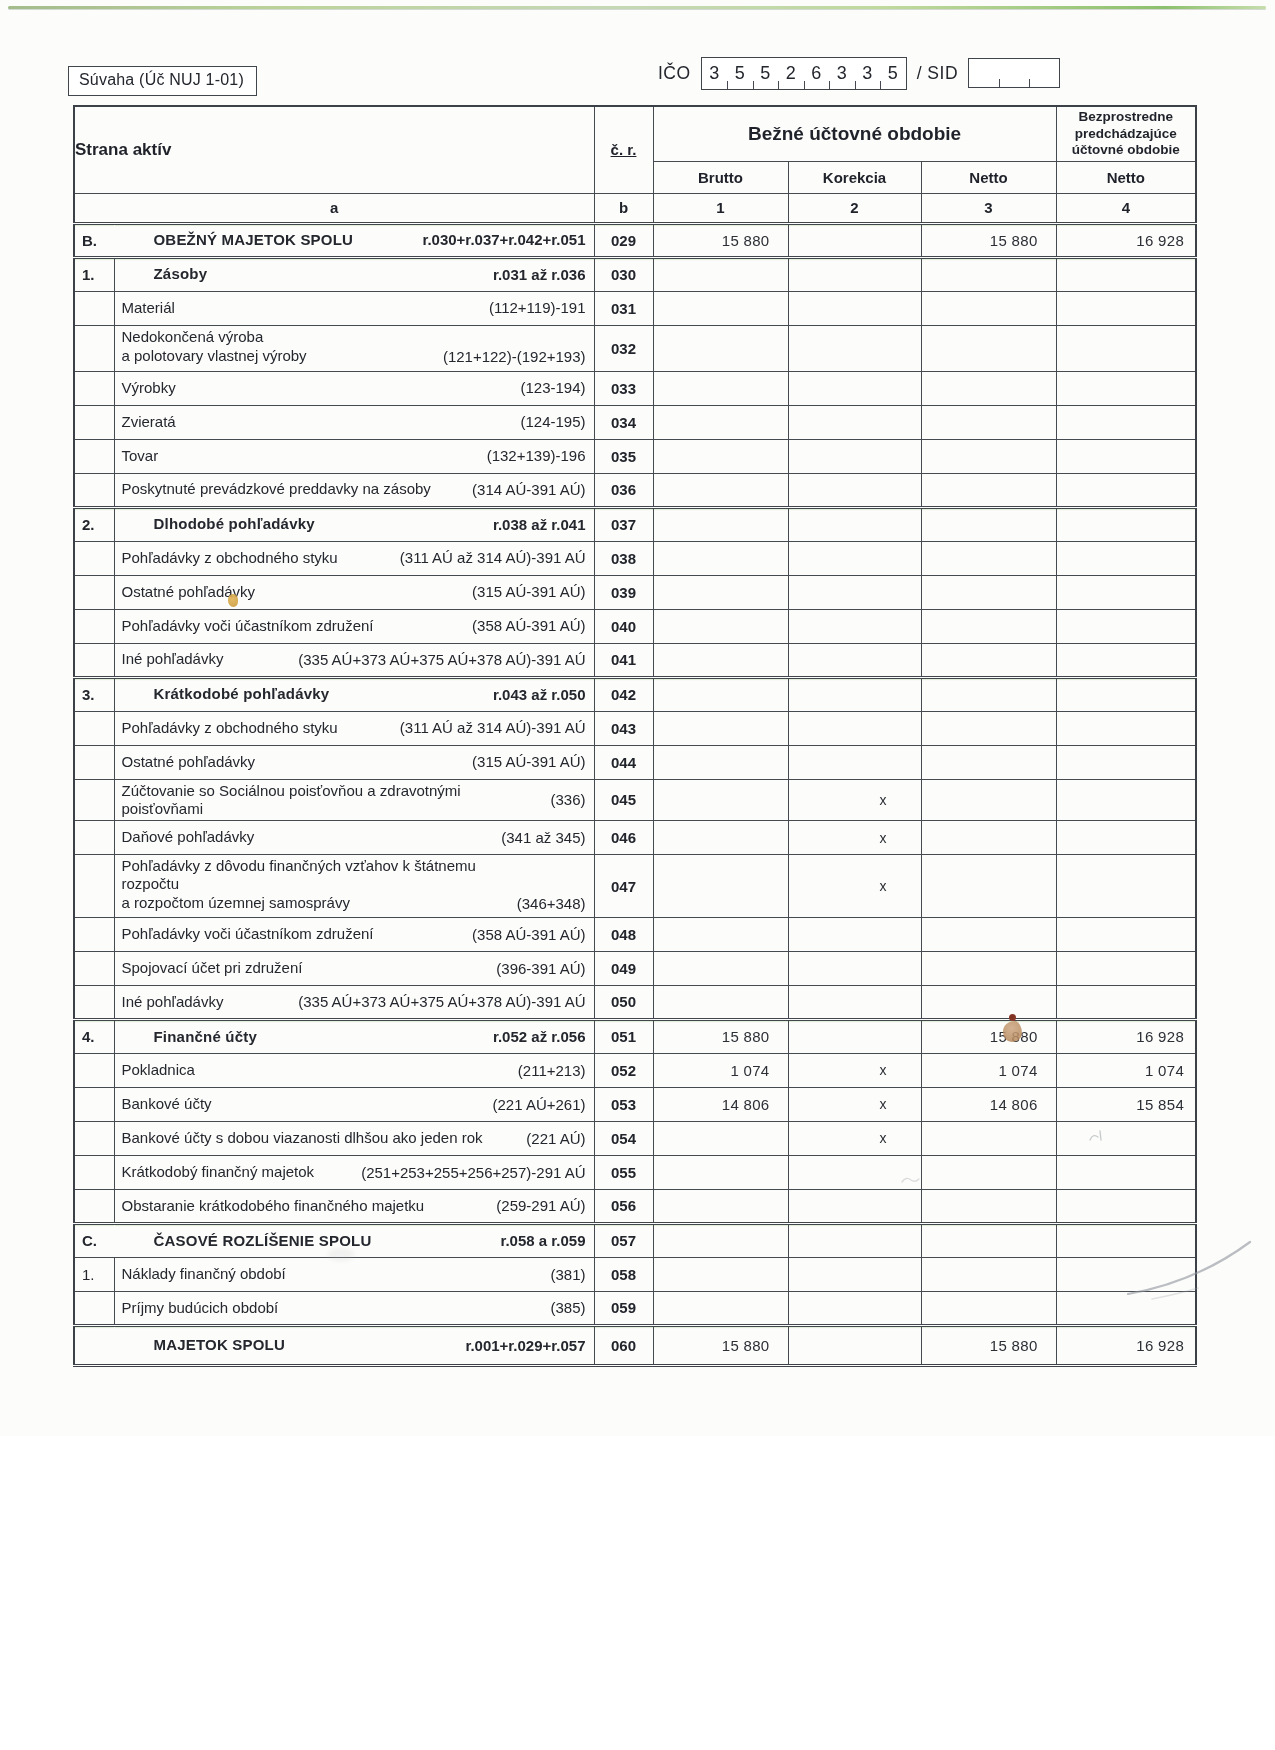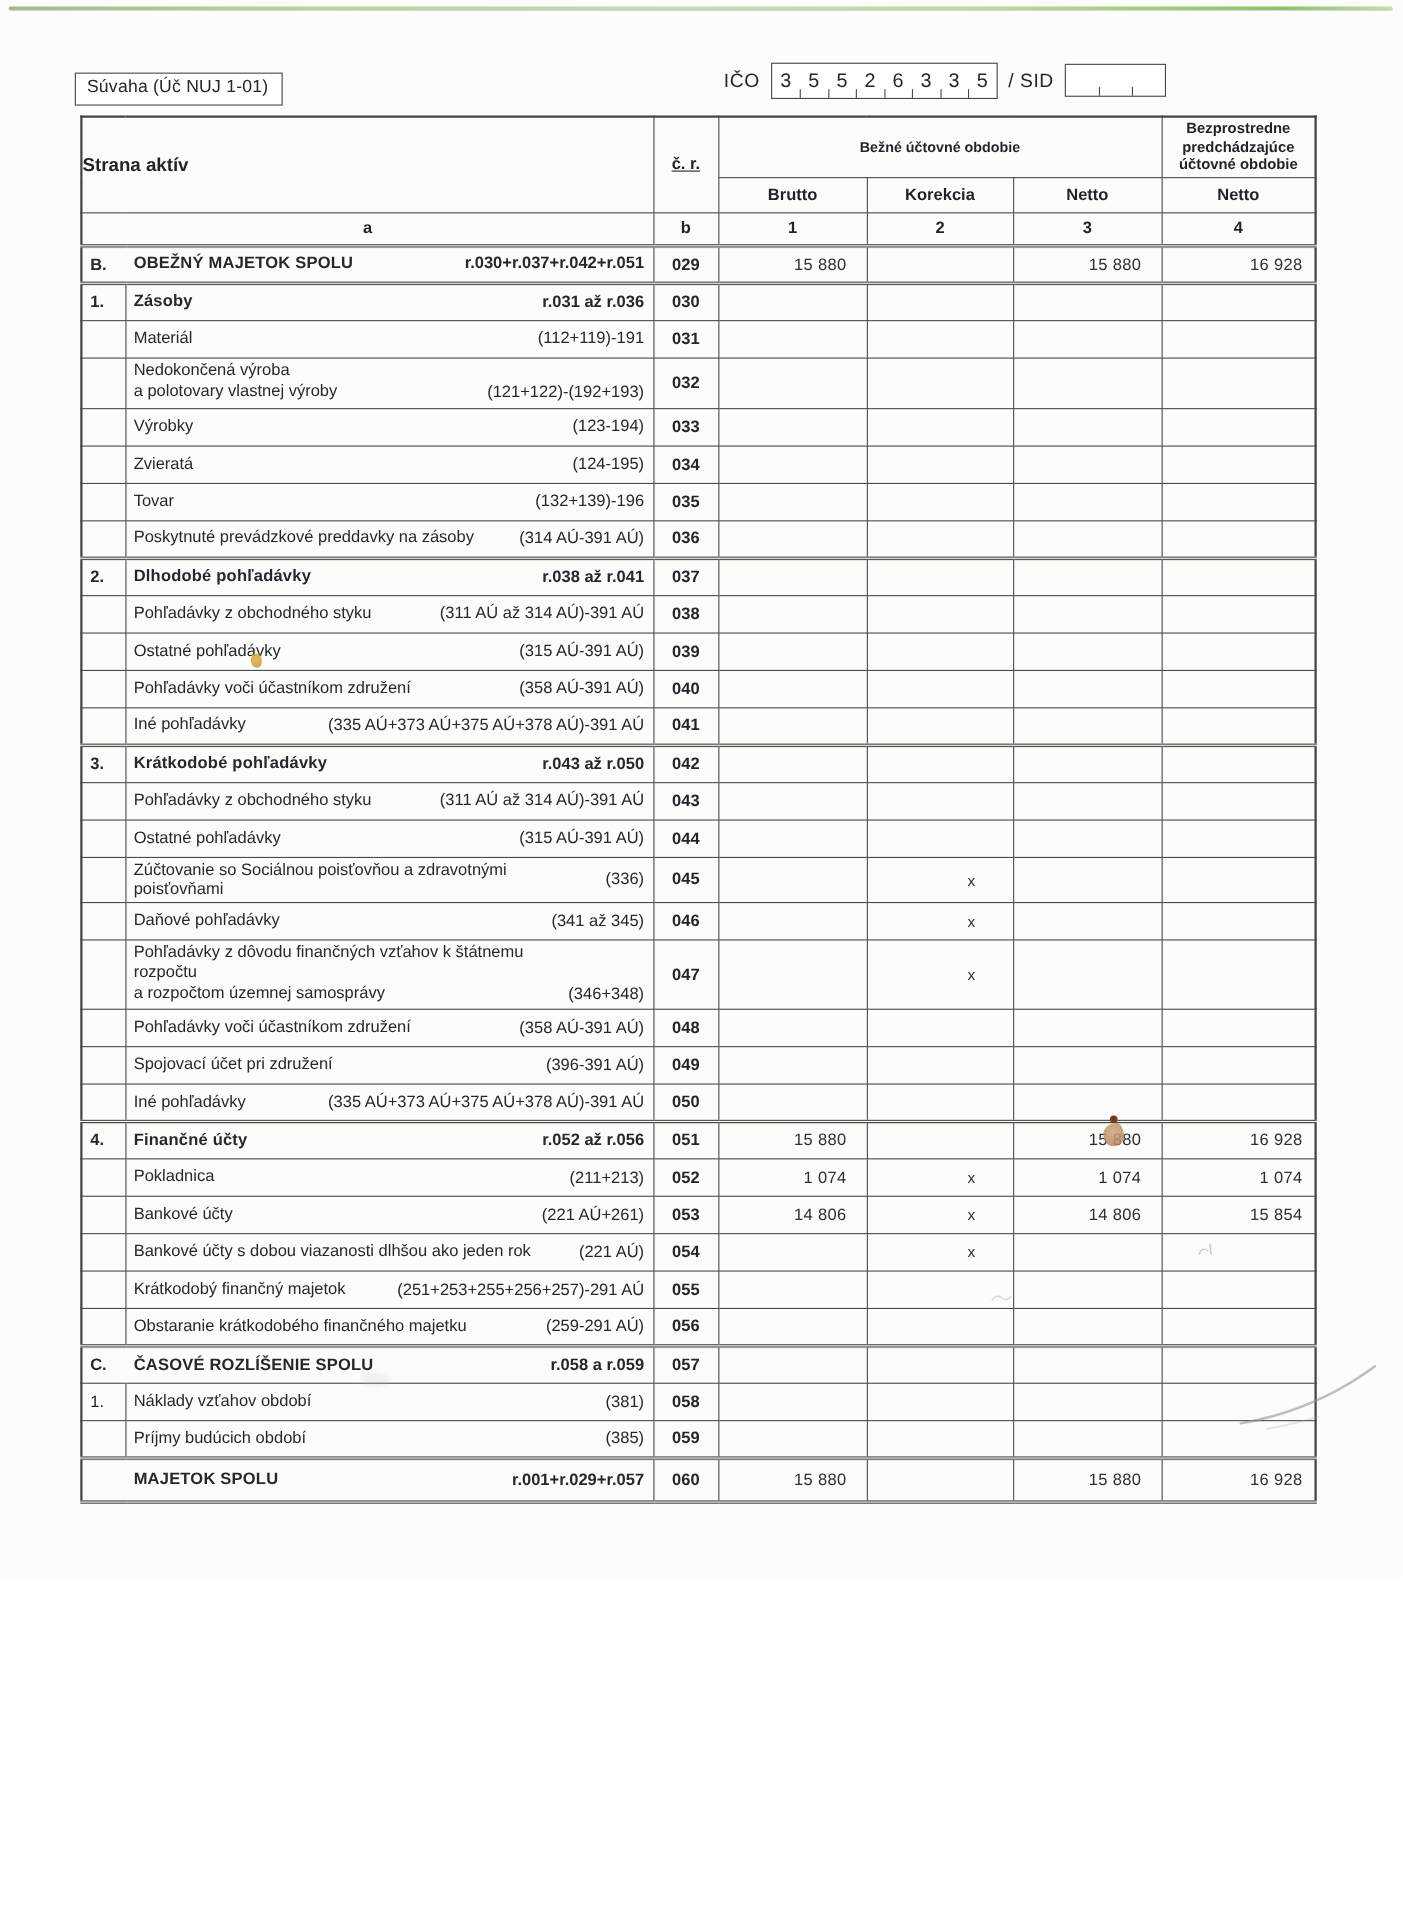--- a/index.html
+++ b/index.html
@@ -32,40 +32,40 @@
   table.sheet{position:absolute;left:73px;top:105px;width:1122px;border-collapse:collapse;table-layout:fixed;
     font-size:15px;color:var(--ink);border:2px solid #3c4148;}
   .sheet th,.sheet td{border-right:1.5px solid var(--line);border-bottom:1.5px solid var(--line);
     padding:0;vertical-align:middle;font-weight:400;}
   .sheet th{color:#1f222a;}
   tr.h1{height:55px;}
   tr.h2{height:32px;}
   tr.h3{height:30px;}
   th.strana{font-size:17px;font-weight:700;text-align:left;}
   th.crh{font-size:15px;font-weight:700;text-align:center;text-decoration:underline;}
-  th.bezne{font-size:13px;font-weight:700;text-align:center;}
+  th.bezne{font-size:19px;font-weight:700;text-align:center;}
   th.bezpro{font-size:13.5px;font-weight:700;text-align:center;line-height:1.22;padding:2px 4px;}
   tr.h2 th{font-size:15px;font-weight:700;text-align:center;}
   tr.h3 th{font-size:15px;font-weight:700;text-align:center;border-bottom-width:2px;}
 
   tbody tr{height:34px;}
   tbody tr.twoline{height:46px;}
   tbody tr.total{height:40px;}
   tbody tr.thick td{border-top:3px double #41464d;box-shadow:inset 0 2px 1px -1px rgba(134,190,105,.25);}
   tbody tr.total td{border-bottom:3px double #3c4148;}
   tbody tr.nodiv td.no{border-right-color:transparent;}
 
   td.no{text-align:left;padding-left:7px;font-size:15px;color:#23262d;}
   tr.section td.no, tr.group td.no{font-weight:700;}
   td.desc{padding:2px 8px 2px 7px;}
   .df{display:flex;justify-content:space-between;align-items:center;gap:8px;}
   .df.bottom{align-items:flex-end;padding-bottom:3px;}
   .lbls{line-height:1.22;}
   .frm{white-space:nowrap;color:#24272e;}
-  tr.section .lbl, tr.group .lbl, tr.total .lbl{font-weight:700;letter-spacing:.2px;}
+  tr.section .lbl, tr.group .lbl, tr.total .lbl{font-weight:700;letter-spacing:.2px;margin-left:32px;}
   tr.section .frm, tr.group .frm, tr.total .frm{font-weight:700;}
   td.cr{text-align:center;font-weight:700;color:#22252c;}
   td.v{ text-align:right;padding-right:18px;color:var(--ink-soft);letter-spacing:.3px;}
   td.v4{padding-right:11px;}
   td.v2{text-align:right;padding-right:34px;color:#2b2e35;font-size:14px;}
 
   .page-number{position:absolute;left:1052px;top:1635px;font-size:15.5px;color:#2a2d35;}
 
   
   .stain-brown{position:absolute;left:1002px;top:1014px;width:22px;height:32px;}
@@ -615,21 +615,21 @@
           <td class="v"></td>
           <td class="v2"></td>
           <td class="v"></td>
           <td class="v v4"></td>
         </tr>
         <tr class="item">
           <td class="no">1.</td>
           <td class="desc">
             <div class="df">
               <div class="lbls">
-                <div class="lbl">Náklady vzťahov období</div>
+                <div class="lbl">Náklady finančný období</div>
               </div>
               <span class="frm">(381)</span>
             </div>
           </td>
           <td class="cr">058</td>
           <td class="v"></td>
           <td class="v2"></td>
           <td class="v"></td>
           <td class="v v4"></td>
         </tr>

